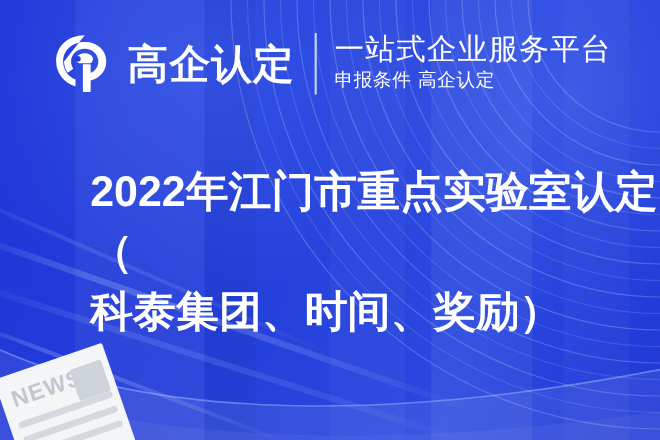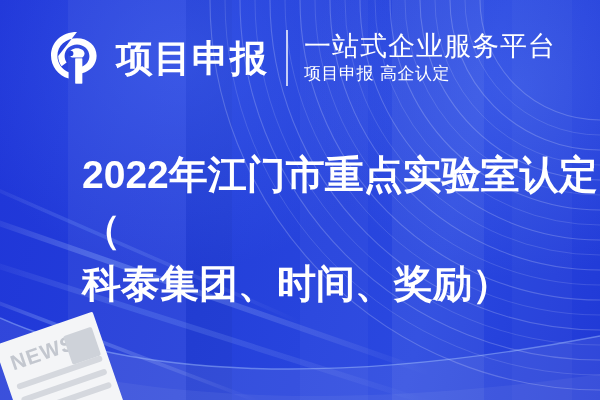--- a/index.html
+++ b/index.html
@@ -246,27 +246,27 @@
 
     <div class="logo-mark">
       <svg width="58" height="58" viewBox="0 0 58 58" fill="none">
         <path d="M29 3 C13.5 3 3 13.2 3 26.5 C3 37.5 10.2 46.4 20.6 49.6 L20.6 43.2 C13.8 40.4 9.4 34.2 9.4 26.8 C9.4 16.6 17.8 9.2 29 9.2 C40.2 9.2 48.6 16.6 48.6 26.8 C48.6 35.4 42.6 42.2 34.2 44.2 L34.2 54.4 L27.4 54.4 L27.4 29.6 L34.2 29.6 L34.2 37.4 C38.4 35.8 41.4 31.8 41.4 27 C41.4 20.4 35.8 15.4 29 15.4 C22.2 15.4 16.6 20.4 16.6 27 C16.6 29.4 17.4 31.6 18.6 33.4 L13.6 37.2 C11.4 34.4 10.2 30.8 10.2 27 Z" fill="#ffffff"></path>
         <path d="M21.5 24.6 C21.5 21.6 24.8 19.3 29 19.3 C33.2 19.3 36.5 21.6 36.5 24.6 C36.5 26.2 35.6 27.6 34.2 28.6 L23.8 28.6 C22.4 27.6 21.5 26.2 21.5 24.6 Z" fill="#ffffff"></path>
         <circle cx="22.8" cy="24.4" r="2.6" fill="#2440da"></circle>
         <path d="M27.4 29.6 L34.2 29.6 L34.2 54.4 L27.4 54.4 Z" fill="#ffffff"></path>
       </svg>
     </div>
 
-    <div class="brand-name">项目申报</div>
+    <div class="brand-name">高企认定</div>
 
     <div class="divider"></div>
 
     <div class="slogan">
       <div class="slogan-main">一站式企业服务平台</div>
-      <div class="slogan-sub">项目申报 高企认定</div>
+      <div class="slogan-sub">申报条件 高企认定</div>
     </div>
   </div>
 
   <div class="title">
     <div>2022年江门市重点实验室认定（</div>
     <div>科泰集团、时间、奖励）</div>
   </div>
 
   <div class="news">
     <svg width="150" height="110" viewBox="0 0 150 110" fill="none">

